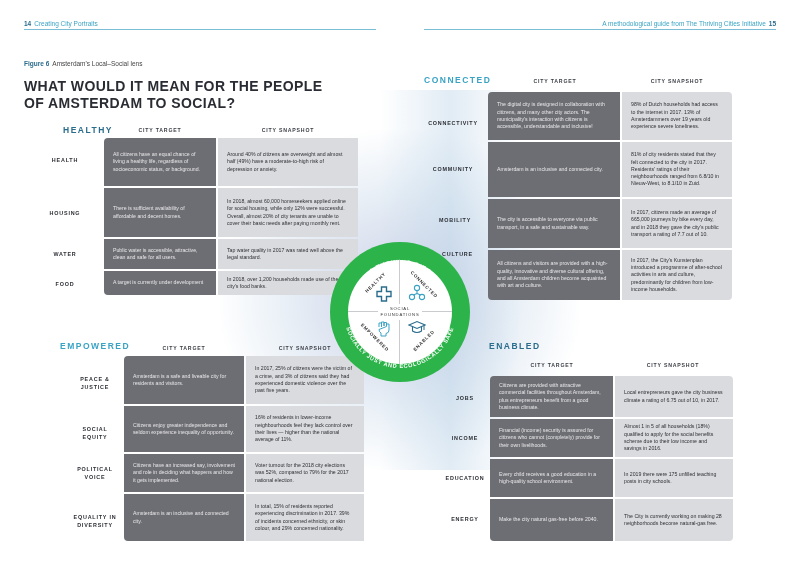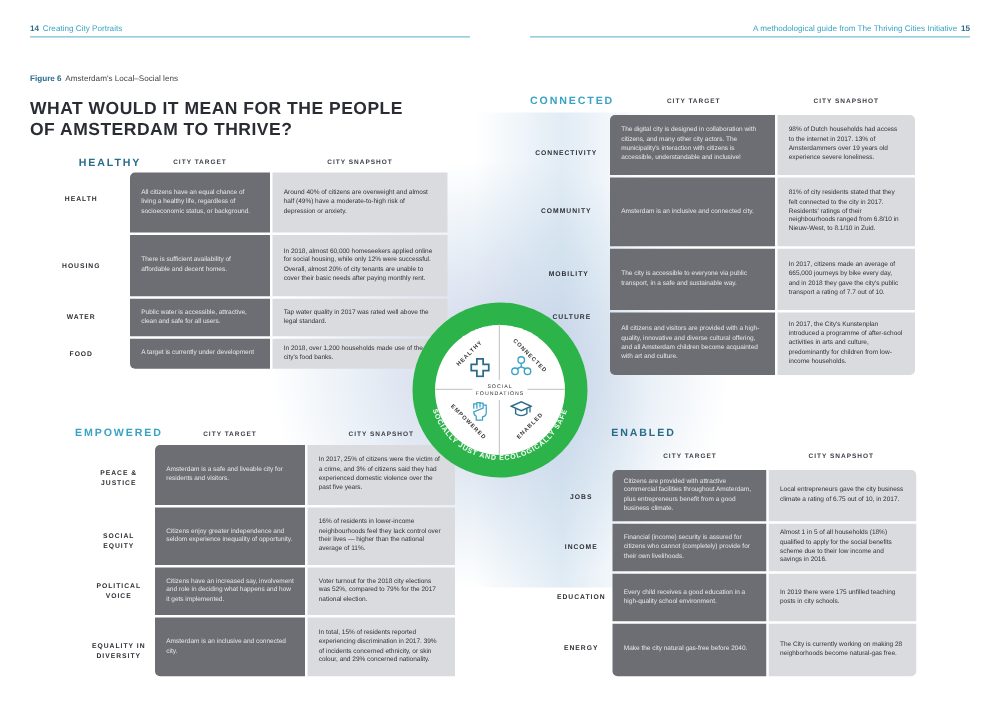--- a/index.html
+++ b/index.html
@@ -58,21 +58,21 @@
 </div>
 <div class="running-head rh-right">
   <span>A methodological guide from The Thriving Cities Initiative</span><span class="num">15</span>
 </div>
 <div class="rule rule-left"></div>
 <div class="rule rule-right"></div>
 
 <div class="fig-caption">
   <span class="lbl">Figure 6</span><span>Amsterdam's Local–Social lens</span>
 </div>
-<div class="headline">WHAT WOULD IT MEAN FOR THE PEOPLE OF AMSTERDAM TO THRIVE?</div>
+<div class="headline">WHAT WOULD IT MEAN FOR THE PEOPLE OF AMSTERDAM TO SOCIAL?</div>
 
 <div class="sec-title" style="left:63px; top:125px; color:#2a6c8c;">HEALTHY</div>
 <div class="col-head" style="left:104px; top:127px; width:112px;">CITY TARGET</div>
 <div class="col-head" style="left:218px; top:127px; width:140px;">CITY SNAPSHOT</div>
 
 <div class="row-label" style="left:30px; top:156px; width:70px;">HEALTH</div>
 <div class="row" style="left:104px; top:138px; height:48px;">
   <div class="cell-target" style="width:112px; border-top-left-radius:4px;">All citizens have an equal chance of living a healthy life, regardless of socioeconomic status, or background.</div>
   <div class="cell-snap" style="width:140px; margin-left:2px;">Around 40% of citizens are overweight and almost half (49%) have a moderate-to-high risk of depression or anxiety.</div>
 </div>

